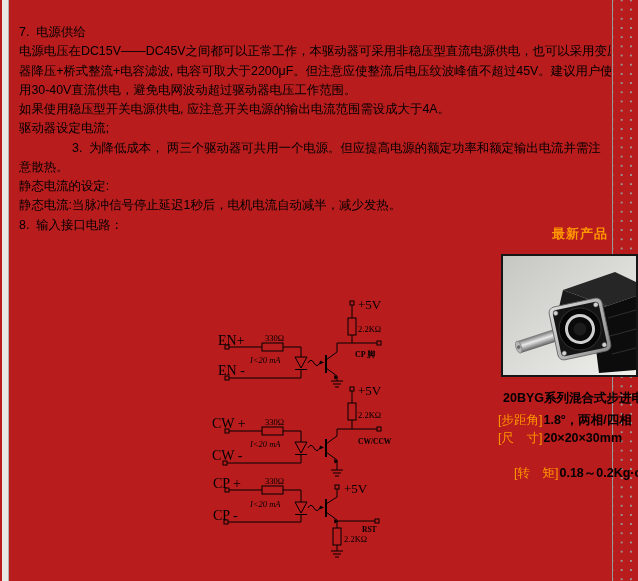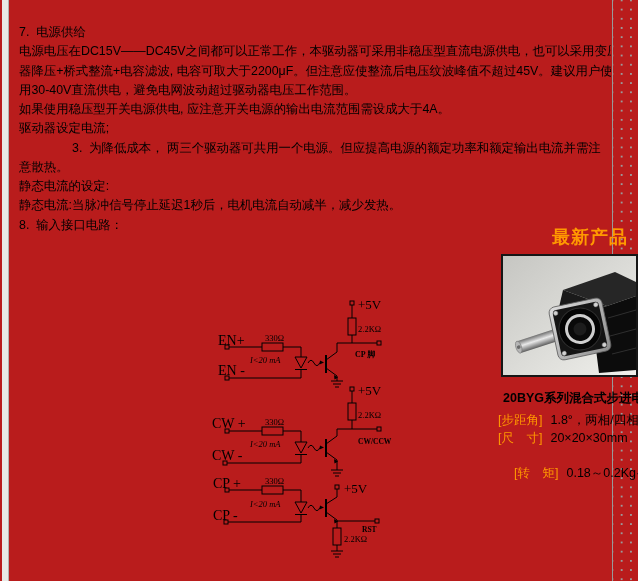--- a/index.html
+++ b/index.html
@@ -9,30 +9,30 @@
               background:#e9e9e5;border-right:1px solid #b3b3af;}
   .dots-panel{position:absolute;left:612px;top:0;width:26px;height:581px;
               border-left:1px solid #999;
               background-image:radial-gradient(circle,#9b9b9b 0.8px,transparent 1.1px);
               background-size:9.3px 9.2px;background-position:4px 5px;}
   .doc-text{position:absolute;left:19px;top:23px;width:592px;overflow:hidden;
             font-size:12.4px;line-height:19.25px;}
   .doc-line{white-space:pre;overflow:hidden;}
   .circuit{position:absolute;left:180px;top:285px;width:245px;height:295px;}
   .circuit text{font-family:"Liberation Serif","DejaVu Serif",serif;}
-  .promo-badge{position:absolute;left:552px;top:225px;font-size:18px;font-weight:bold;
+  .promo-badge{position:absolute;left:552px;top:225px;font-size:13px;font-weight:bold;
                letter-spacing:1px;color:#ff9900;white-space:nowrap;}
   .product-photo{position:absolute;left:501px;top:254px;width:133px;height:119px;
                  border:2px solid #161616;overflow:hidden;background:#dcdcd8;}
   .product-name{position:absolute;left:503px;top:390px;width:135px;overflow:hidden;
                 font-size:12.5px;font-weight:bold;white-space:nowrap;}
   .spec-row{position:absolute;left:498px;width:140px;overflow:hidden;white-space:nowrap;
             font-size:12.5px;}
   .spec-row .spec-label{color:#ff9900;}
-  .spec-row .spec-value{color:#000;margin-left:8px;}
+  .spec-row .spec-value{color:#000;margin-left:1px;font-weight:bold;}
   .r1{top:412px;} .r2{top:430px;} .r3{top:465px;padding-left:16px;}
 </style>
 </head>
 <body>
 
 <div class="page">
 
   <div class="left-strip"></div>
   <div class="dots-panel"></div>
 

